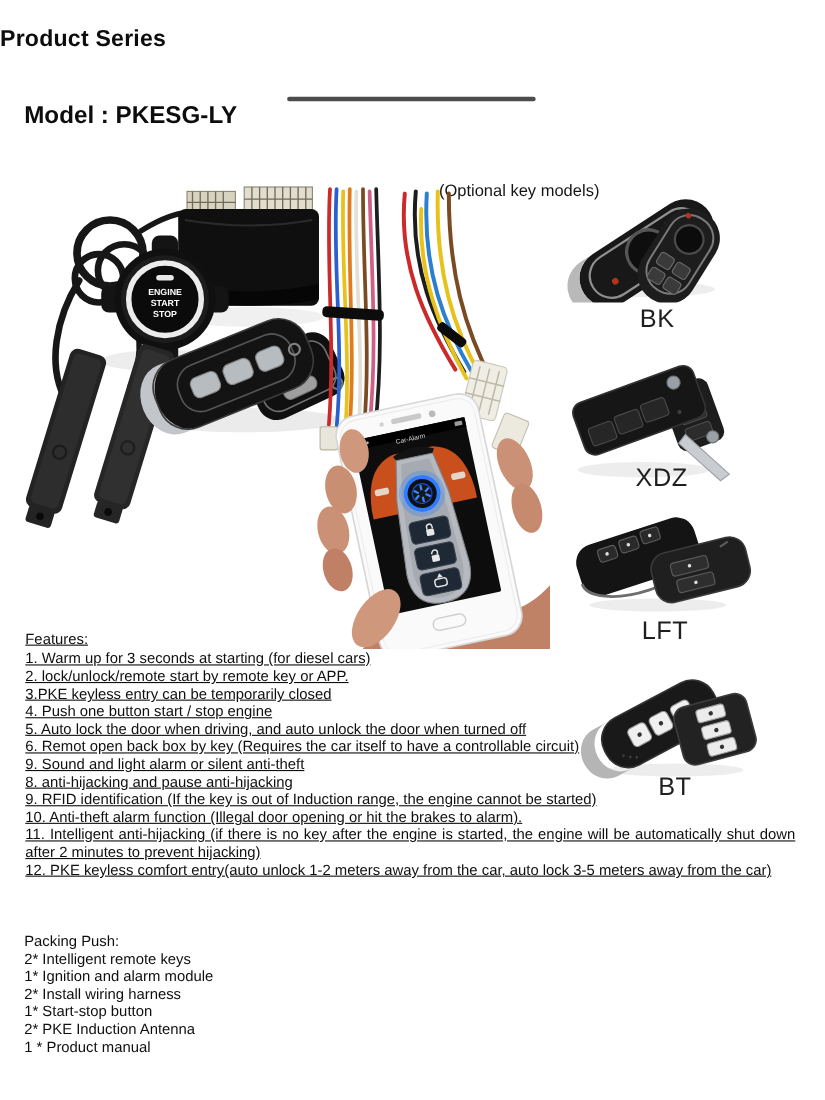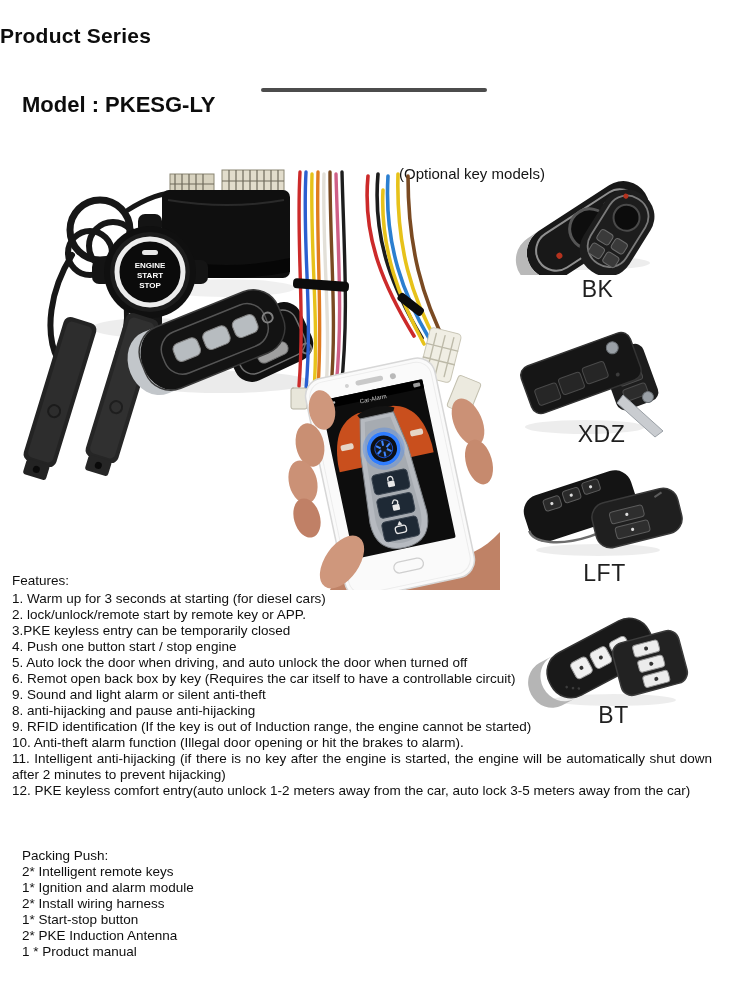--- a/index.html
+++ b/index.html
@@ -21,21 +21,21 @@
   }
   .subtitle{
     top:117px;left:399px;font-size:15px;color:#151515;margin-top:48px;
   }
   .photo{top:160px;left:0;width:500px;height:430px;}
   .key-img{pointer-events:none;}
   .key-label{
     font-size:23px;color:#1f1f1f;text-align:center;width:175px;letter-spacing:.5px;
   }
   .features{
-    top:573px;left:12px;width:700px;font-size:13.5px;line-height:16px;color:#0f0f0f;
+    top:573px;left:23px;width:700px;font-size:13.5px;line-height:16px;color:#0f0f0f;text-decoration:underline;
   }
   .features .heading{margin:0 0 2px 0;}
   .features .item{text-align:justify;}
   .packing{
     top:848px;left:22px;width:420px;font-size:13.5px;line-height:16px;color:#0f0f0f;
   }
   svg text{font-family:"Liberation Sans", sans-serif;}
 </style>
 </head>
 <body>

